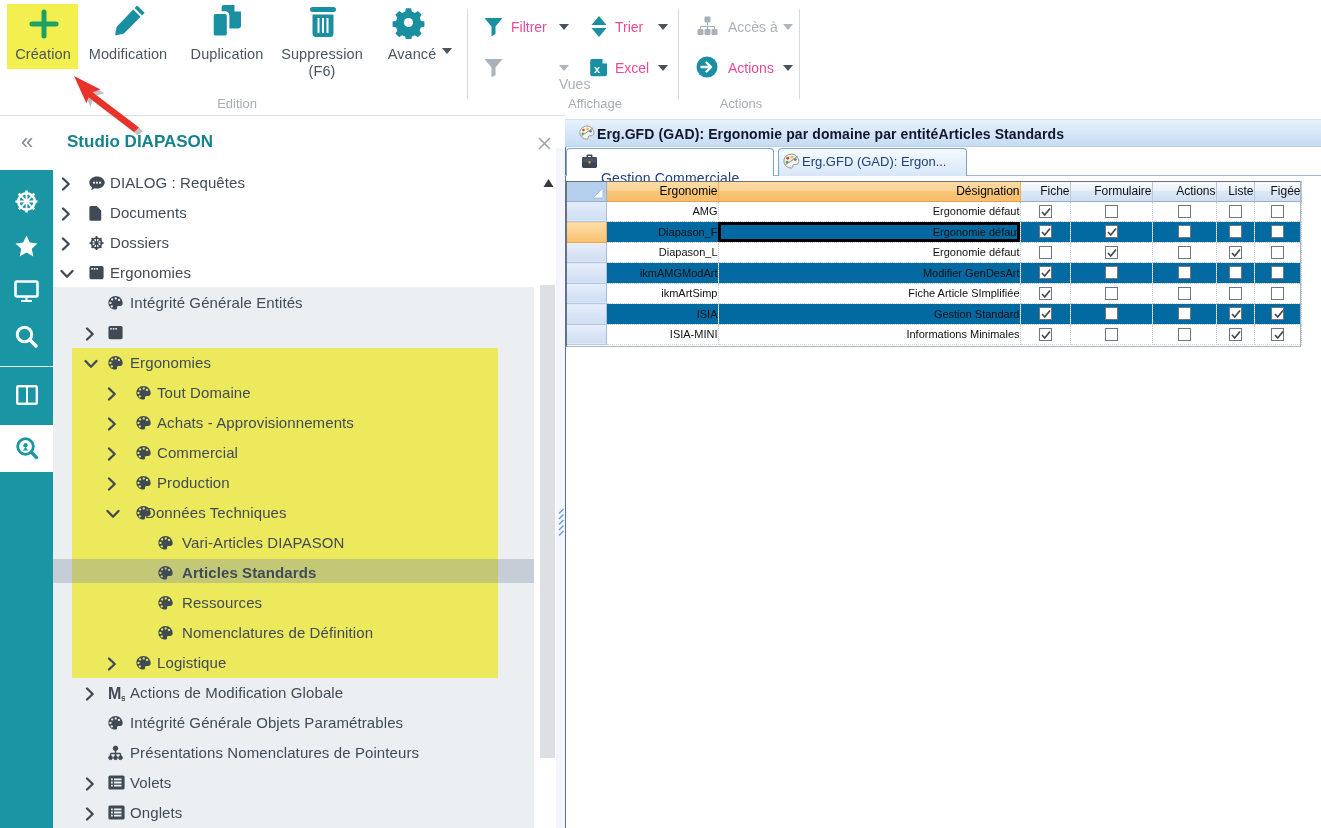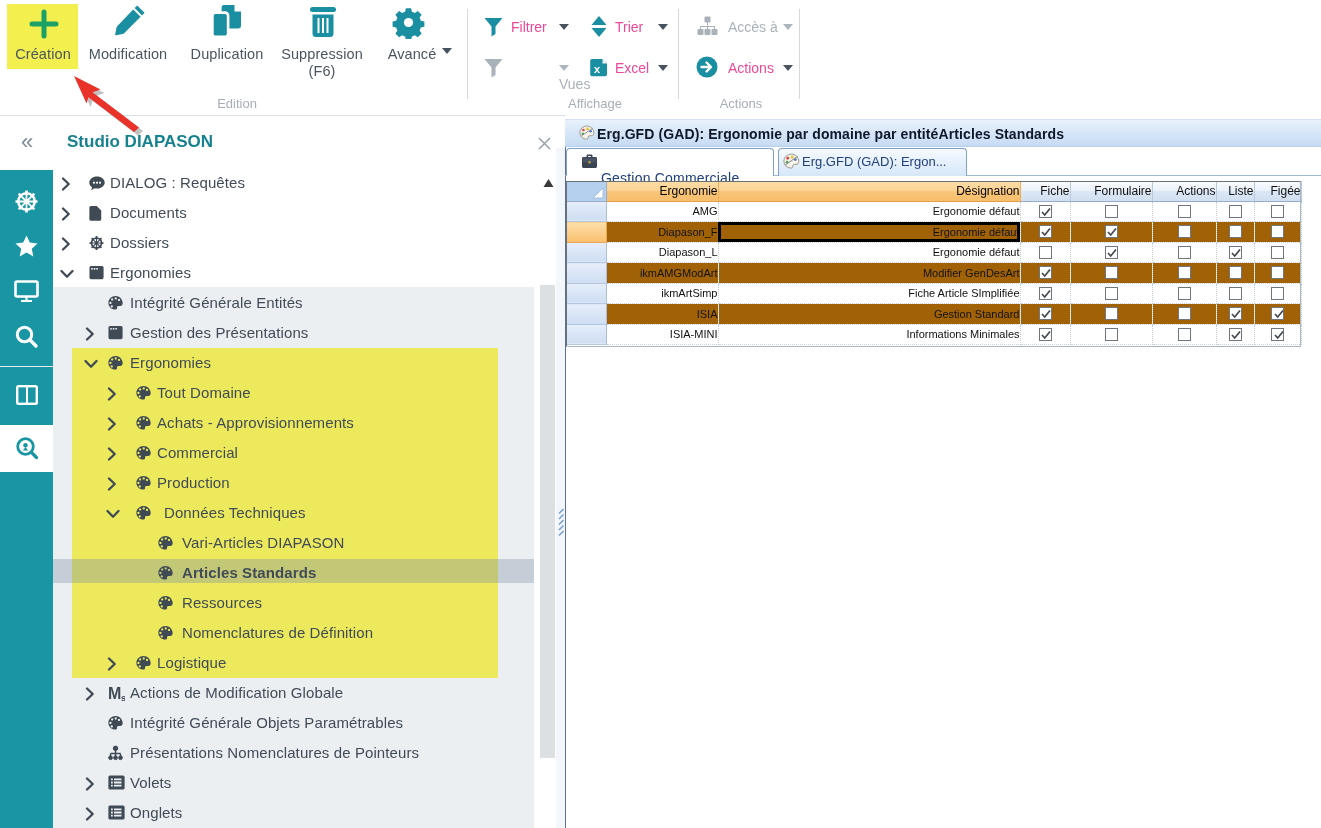--- a/index.html
+++ b/index.html
@@ -253,21 +253,20 @@
   <svg class="abs" style="left:108px;top:295px" width="16" height="17" viewBox="0 0 17 17">
       <use href="#palette"></use>
     </svg>
     <div class="trow" style="left:130px;top:288px;">Intégrité Générale Entités</div>
   <svg class="chev" style="left:84px;top:327px" width="14" height="14" viewBox="0 0 14 14">
       <use href="#chR"></use>
     </svg>
     <svg class="abs" style="left:108px;top:325px" width="16" height="17" viewBox="0 0 17 17">
       <use href="#screen"></use>
     </svg>
-    <div class="trow" style="left:130px;top:318px;">Gestion des Présentations</div>
   <svg class="chev" style="left:84px;top:357px" width="14" height="14" viewBox="0 0 14 14">
       <use href="#chD"></use>
     </svg>
     <svg class="abs" style="left:108px;top:355px" width="16" height="17" viewBox="0 0 17 17">
       <use href="#palette"></use>
     </svg>
     <div class="trow" style="left:130px;top:348px;">Ergonomies</div>
   <svg class="chev" style="left:106px;top:387px" width="14" height="14" viewBox="0 0 14 14">
       <use href="#chR"></use>
     </svg>
@@ -295,21 +294,21 @@
     <svg class="abs" style="left:136px;top:475px" width="16" height="17" viewBox="0 0 17 17">
       <use href="#palette"></use>
     </svg>
     <div class="trow" style="left:157px;top:468px;">Production</div>
   <svg class="chev" style="left:106px;top:507px" width="14" height="14" viewBox="0 0 14 14">
       <use href="#chD"></use>
     </svg>
     <svg class="abs" style="left:136px;top:505px" width="16" height="17" viewBox="0 0 17 17">
       <use href="#palette"></use>
     </svg>
-    <div class="trow" style="left:164px;top:498px;">Données Techniques</div>
+    <div class="trow" style="left:145px;top:498px;">Données Techniques</div>
   <svg class="abs" style="left:158px;top:535px" width="16" height="17" viewBox="0 0 17 17">
       <use href="#palette"></use>
     </svg>
     <div class="trow" style="left:182px;top:528px;">Vari-Articles DIAPASON</div>
   <svg class="abs" style="left:158px;top:565px" width="16" height="17" viewBox="0 0 17 17">
       <use href="#palette"></use>
     </svg>
     <div class="trow" style="left:182px;top:558px;font-weight:bold;">Articles Standards</div>
   <svg class="abs" style="left:158px;top:595px" width="16" height="17" viewBox="0 0 17 17">
       <use href="#palette"></use>
@@ -405,21 +404,21 @@
     #grid { position:absolute; left:566px; top:181px; width:735px; border-collapse:collapse; table-layout:fixed;
             font-family:"Liberation Sans", sans-serif; font-size:11px; color:#111;text-align:right; }
     #grid td, #grid th { padding:0; overflow:hidden; white-space:nowrap; }
     #grid th { height:20px; font-weight:normal; font-size:12px;
        background:linear-gradient(#fafcfe,#eaf1fa 48%,#dbe7f5 52%,#d0dff1); border-right:1px solid #bac8dc; border-bottom:1px solid #96aecb;}
     #grid th.or { background:linear-gradient(#fcdca6,#fbd395 46%,#f8c477 54%,#f6bd6c); border-right:1px solid #efaf5a; border-bottom:1px solid #e5a04b; color:#000; }
     #grid td { height:20.5px; border-right:1px dotted #c3cedb; border-bottom:1px dotted #c9d3de; }
     #grid td.gut { background:linear-gradient(#e7eefa,#d9e5f6 50%,#cfdef2); border-right:1px solid #a9bedd; border-bottom:1px solid #b4c6e0; }
     #grid td.gutsel { background:linear-gradient(#fddfa9,#fbcf8d 50%,#f9bf6c); border-right:1px solid #e8a952; border-bottom:1px solid #e8a952; }
     #grid th.corner { background:#b5cfee; border-right:1px solid #96aecb; position:relative; }
-    #grid tr.alt td { background-color:#a16207; }
+    #grid tr.alt td { background-color:#0369a1; }
     #grid tr.alt td.gutsel { background:linear-gradient(#fddfa9,#fbcf8d 50%,#f9bf6c); }
     #grid td.txt { padding-left:4px; }
     .cb { width:13px; height:13px; border:1px solid #6f767d; background:#fff; margin:0 auto; position:relative; }
     .cb svg { position:absolute; left:0.5px; top:1px; }
     #grid td.focus { outline:3px solid #000; outline-offset:-3px; }
   </style>
   <table id="grid" border="0">
   <colgroup>
     <col style="width:40px">
     <col style="width:112px">

